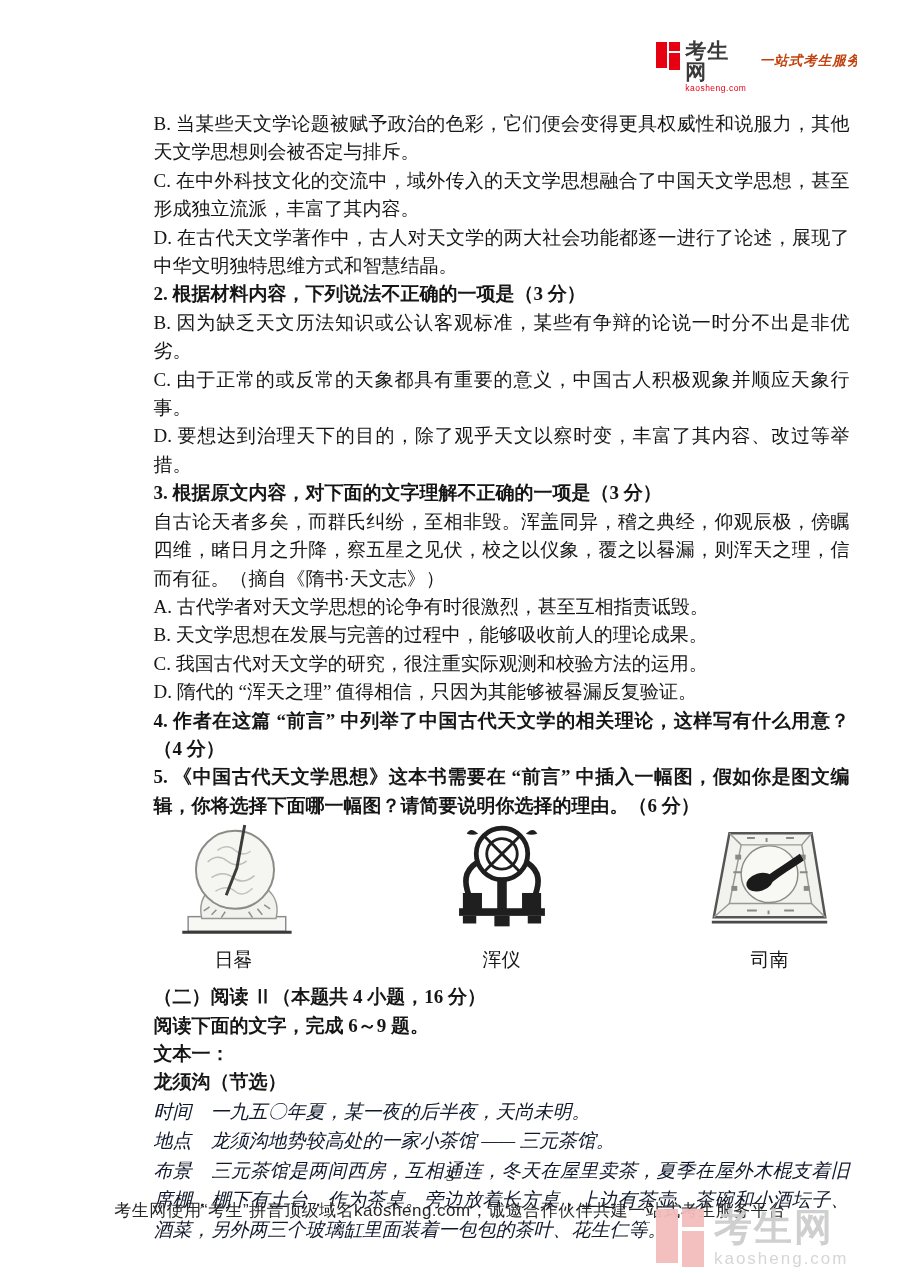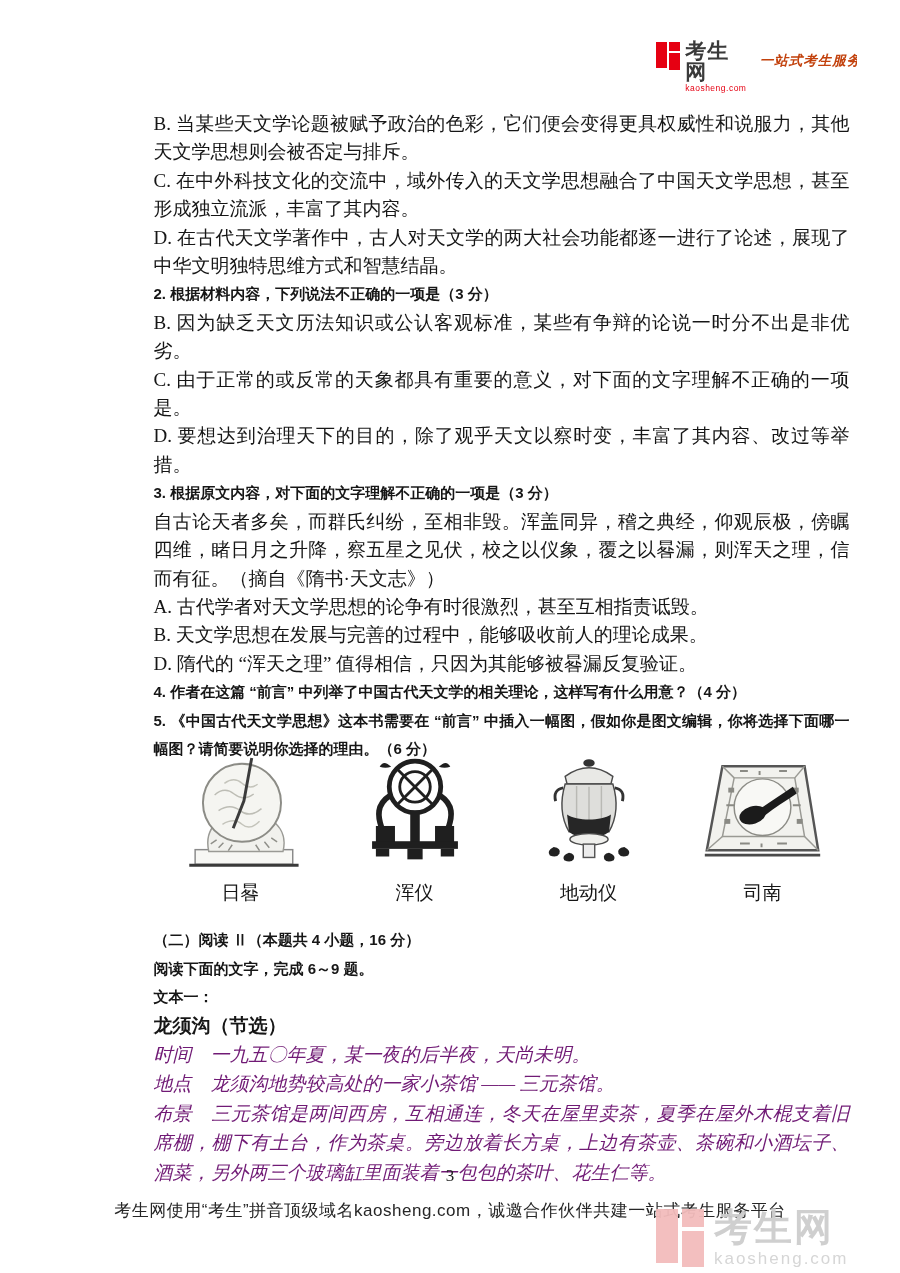--- a/index.html
+++ b/index.html
@@ -32,31 +32,31 @@
     font-family:"Liberation Serif", serif; font-style:italic; font-weight:bold;
     font-size:13.5px; color:#c2410c; letter-spacing:1px; white-space:nowrap;text-align:right;
   }
 
   
   .content {
     position:absolute; left:110px; top:110px; width:696px;
     font-size:19px; line-height:28.4px; text-align:justify;
   }
   .content p { margin:0; }
-  .stem { font-weight:bold; font-family:Liberation Sans, sans-serif; font-size:15px; }
+  .stem { font-weight:bold; font-family:Liberation Serif, serif; font-size:19px; }
   .center-bold { text-align:left; font-weight:bold; font-family:"Liberation Sans", sans-serif; font-size:19px; }
-  .kai { font-style:italic; line-height:29.5px; color:#701a75; }
+  .kai { font-style:italic; line-height:29.5px; color:#0f172a; }
   .sect { margin-top:14px; }
 
   
   .figures {
     display:flex; justify-content:space-between; align-items:flex-end;
     margin:7px 0 4px 0; height:152px;
   }
-  .figures figure { margin:15px; width:150px; text-align:center; }
+  .figures figure { margin:5px; width:150px; text-align:center; }
   .figures svg { display:block; margin:0 auto; }
   .figures figcaption { font-size:19px; margin-top:3px; text-align:center; }
 
   
   .page-number { position:absolute; left:0; width:100%; top:1166px; text-align:center; font-size:17px; color:#222; }
   .footer-note {
     position:absolute; left:0; width:100%; top:1199px; text-align:center;
     font-family:"Liberation Sans", sans-serif; font-size:17px; color:#262626; letter-spacing:0.5px;
   }
   .watermark {
@@ -92,26 +92,27 @@
     </div>
     <div class="logo-tagline">一站式考生服务平台</div>
   </div>
 
   <main class="content">
     <p>B. 当某些天文学论题被赋予政治的色彩，它们便会变得更具权威性和说服力，其他天文学思想则会被否定与排斥。</p>
     <p>C. 在中外科技文化的交流中，域外传入的天文学思想融合了中国天文学思想，甚至形成独立流派，丰富了其内容。</p>
     <p>D. 在古代天文学著作中，古人对天文学的两大社会功能都逐一进行了论述，展现了中华文明独特思维方式和智慧结晶。</p>
     <p class="stem">2. 根据材料内容，下列说法不正确的一项是（3 分）</p>
     <p>B. 因为缺乏天文历法知识或公认客观标准，某些有争辩的论说一时分不出是非优劣。</p>
-    <p>C. 由于正常的或反常的天象都具有重要的意义，对下面的文字理解不正确的一项是。</p>
+    <p>C. 由于正常的或反常的天象都具有重要的意义，中国古人积极观象并顺应天象行事。</p>
     <p>D. 要想达到治理天下的目的，除了观乎天文以察时变，丰富了其内容、改过等举措。</p>
     <p class="stem">3. 根据原文内容，对下面的文字理解不正确的一项是（3 分）</p>
     <p>自古论天者多矣，而群氏纠纷，至相非毁。浑盖同异，稽之典经，仰观辰极，傍瞩四维，睹日月之升降，察五星之见伏，校之以仪象，覆之以晷漏，则浑天之理，信而有征。（摘自《隋书·天文志》）</p>
     <p>A. 古代学者对天文学思想的论争有时很激烈，甚至互相指责诋毁。</p>
     <p>B. 天文学思想在发展与完善的过程中，能够吸收前人的理论成果。</p>
+    <p>C. 我国古代对天文学的研究，很注重实际观测和校验方法的运用。</p>
     <p>D. 隋代的 “浑天之理” 值得相信，只因为其能够被晷漏反复验证。</p>
     <p class="stem">4. 作者在这篇 “前言” 中列举了中国古代天文学的相关理论，这样写有什么用意？（4 分）</p>
     <p class="stem">5. 《中国古代天文学思想》这本书需要在 “前言” 中插入一幅图，假如你是图文编辑，你将选择下面哪一幅图？请简要说明你选择的理由。（6 分）</p>
 
     <div class="figures">
 
       <figure>
         <svg width="128" height="122" viewBox="0 0 130 125">
           <rect x="18" y="98" width="100" height="15" fill="#f7f7f4" stroke="#8a8a8a" stroke-width="1.5"></rect>
           <line x1="12" y1="114" x2="124" y2="114" stroke="#3a3a3a" stroke-width="3"></line>
@@ -141,38 +142,20 @@
           <rect x="24" y="74" width="20" height="17" fill="#1f1f1f"></rect>
           <rect x="86" y="74" width="20" height="17" fill="#1f1f1f"></rect>
           <rect x="20" y="90" width="90" height="8" fill="#1f1f1f"></rect>
           <rect x="57" y="98" width="16" height="11" fill="#1f1f1f"></rect>
           <rect x="24" y="98" width="14" height="8" fill="#1f1f1f"></rect>
           <rect x="92" y="98" width="14" height="8" fill="#1f1f1f"></rect>
         </svg>
         <figcaption>浑仪</figcaption>
       </figure>
 
-      <figure>
-        <svg width="124" height="122" viewBox="0 0 130 125">
-          <ellipse cx="65" cy="8" rx="6" ry="4" fill="#333"></ellipse>
-          <path d="M40,22 Q65,4 90,22 L88,30 L42,30 Z" fill="#e9e9e6" stroke="#4a4a4a" stroke-width="1.5"></path>
-          <path d="M40,30 C34,50 36,66 44,80 L86,80 C94,66 96,50 90,30 Z" fill="#dededb" stroke="#4a4a4a" stroke-width="1.5"></path>
-          <path d="M52,32 v40 M65,33 v42 M78,32 v40" stroke="#b9b9b4" stroke-width="1.5" fill="none"></path>
-          <path d="M42,62 C52,69 78,69 88,62 L86,80 C78,88 52,88 44,80 Z" fill="#262626"></path>
-          <path d="M38,34 q-11,2 -8,14" stroke="#333" stroke-width="3" fill="none"></path>
-          <path d="M92,34 q11,2 8,14" stroke="#333" stroke-width="3" fill="none"></path>
-          <ellipse cx="65" cy="88" rx="20" ry="6" fill="#efefec" stroke="#4a4a4a" stroke-width="1.5"></ellipse>
-          <rect x="59" y="93" width="12" height="14" fill="#ececec" stroke="#555" stroke-width="1.5"></rect>
-          <path d="M28,96 q-8,4 -4,9 q7,3 10,-2 q2,-6 -6,-7" fill="#222"></path>
-          <path d="M44,102 q-8,3 -5,8 q7,3 10,-1 q2,-6 -5,-7" fill="#222"></path>
-          <path d="M102,96 q8,4 4,9 q-7,3 -10,-2 q-2,-6 6,-7" fill="#222"></path>
-          <path d="M86,102 q8,3 5,8 q-7,3 -10,-1 q-2,-6 5,-7" fill="#222"></path>
-        </svg>
-        <figcaption>地动仪</figcaption>
-      </figure>
 
       <figure>
         <svg width="132" height="118" viewBox="0 0 135 120">
           <polygon points="26,8 110,8 124,94 10,94" fill="#f2f2ee" stroke="#555" stroke-width="2.5"></polygon>
           <polygon points="38,20 100,20 110,80 26,80" fill="none" stroke="#9a9a94" stroke-width="1.5"></polygon>
           <line x1="26" y1="8" x2="38" y2="20" stroke="#9a9a94" stroke-width="1.5"></line>
           <line x1="110" y1="8" x2="100" y2="20" stroke="#9a9a94" stroke-width="1.5"></line>
           <line x1="10" y1="94" x2="26" y2="80" stroke="#9a9a94" stroke-width="1.5"></line>
           <line x1="124" y1="94" x2="110" y2="80" stroke="#9a9a94" stroke-width="1.5"></line>
           <path d="M44,13 h8 M84,13 h8 M30,48 h8 M98,48 h8 M44,87 h10 M82,87 h10 M64,13 v4 M66,87 v4" stroke="#8a8a84" stroke-width="2" fill="none"></path>

